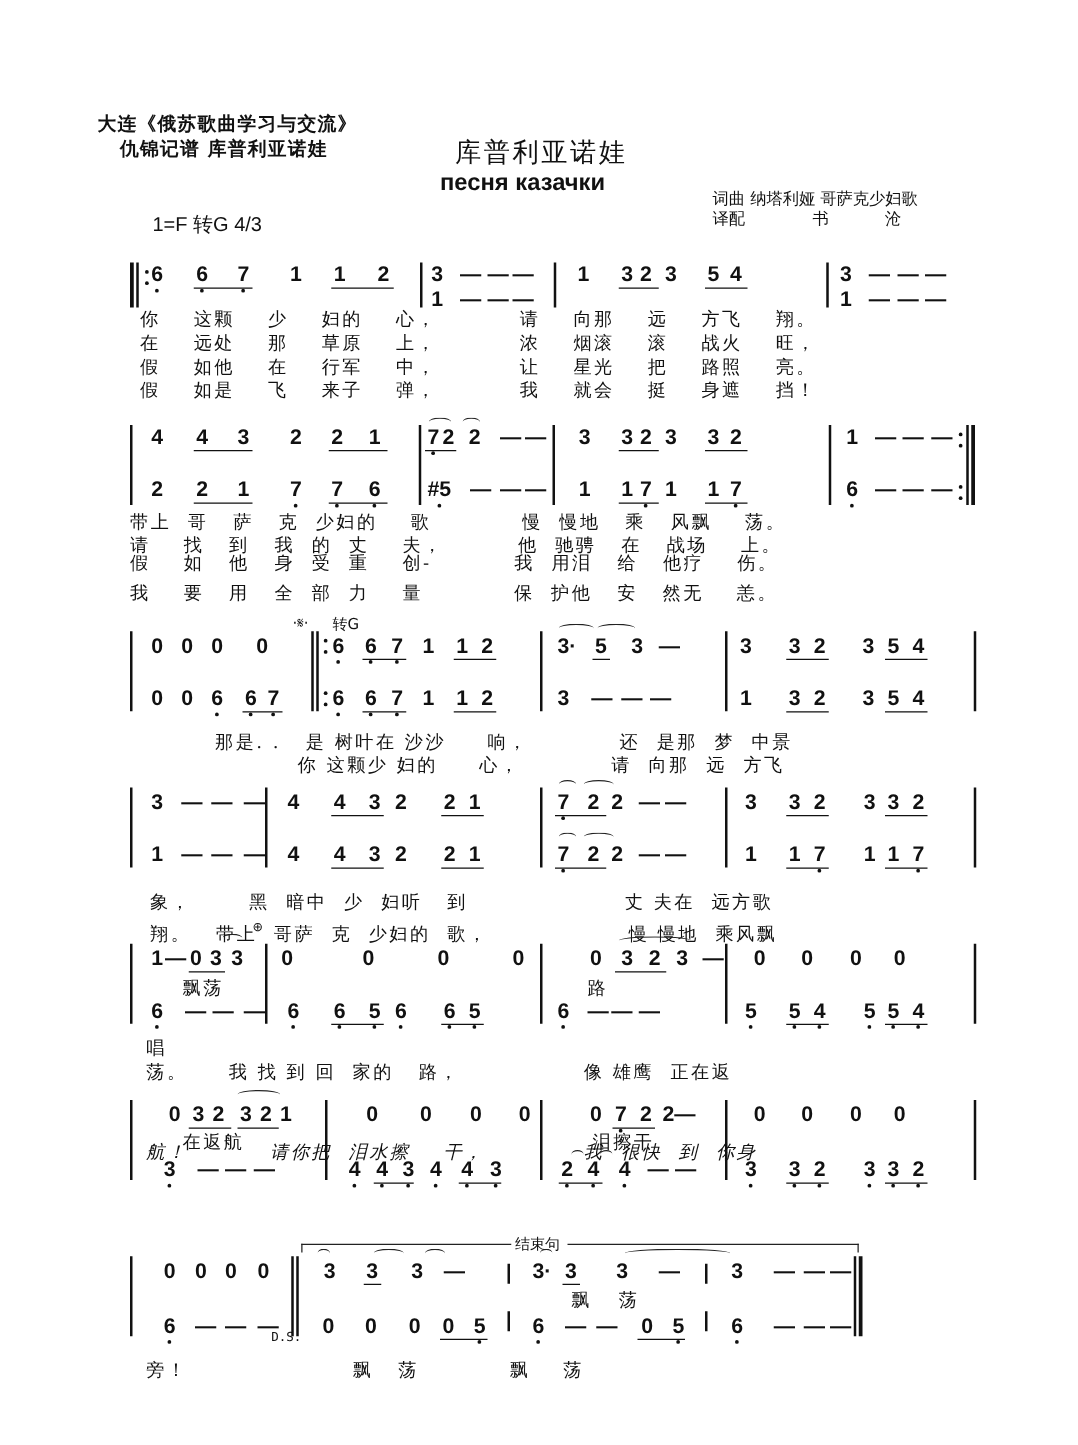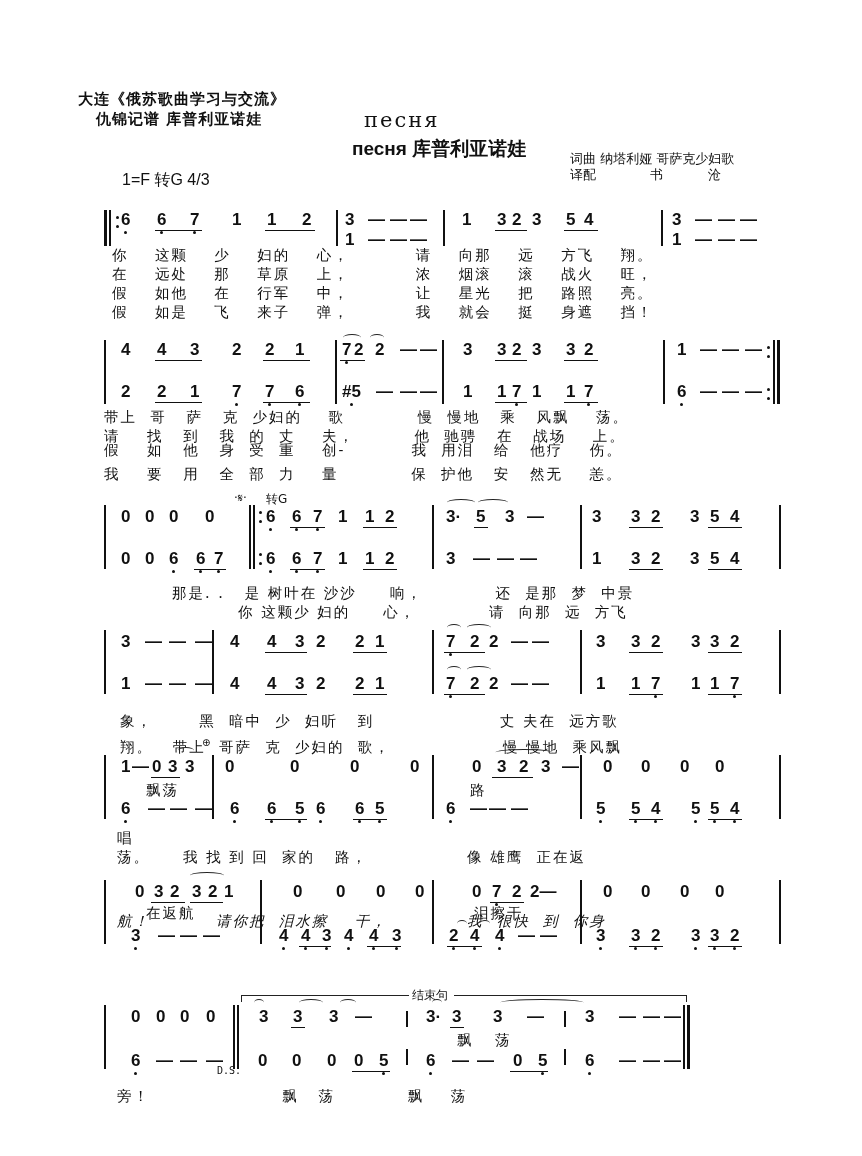--- a/index.html
+++ b/index.html
@@ -26,22 +26,22 @@
   .repeat-dots:after { top: 15px; }
   .bracket { position: absolute; border-top: 1.2px solid #222; height: 6px; }
   .bracket-l { border-left: 1.2px solid #222; }
   .bracket-r { border-right: 1.2px solid #222; }
 </style>
 </head>
 <body>
 
 <div class="abs hdr-serif source1">大连《俄苏歌曲学习与交流》</div>
 <div class="abs hdr-serif source2">仇锦记谱 库普利亚诺娃</div>
-<div class="abs hdr-serif title-cn">песня</div>
-<div class="abs hdr-sans title-ru">песня 库普利亚诺娃</div>
+<div class="abs hdr-serif title-cn">库普利亚诺娃</div>
+<div class="abs hdr-sans title-ru">песня казачки</div>
 <div class="abs hdr-serif credit" style="left:570px;top:150px;">词曲 纳塔利娅 哥萨克少妇歌</div>
 <div class="abs hdr-serif credit" style="left:570px;top:166px;">译配</div>
 <div class="abs hdr-serif credit" style="left:650px;top:166px;">书</div>
 <div class="abs hdr-serif credit" style="left:708px;top:166px;">沧</div>
 <div class="abs hdr-sans key">1=F 转G 4/3</div>
 
 <div id="score">
     <div class="bar thick" style="left:104px;top:210px;height:36px;"></div>
     <div class="bar" style="left:109px;top:210px;height:36px;"></div>
     <div class="repeat-dots" style="left:116px;top:210px;height:24px;"></div>

